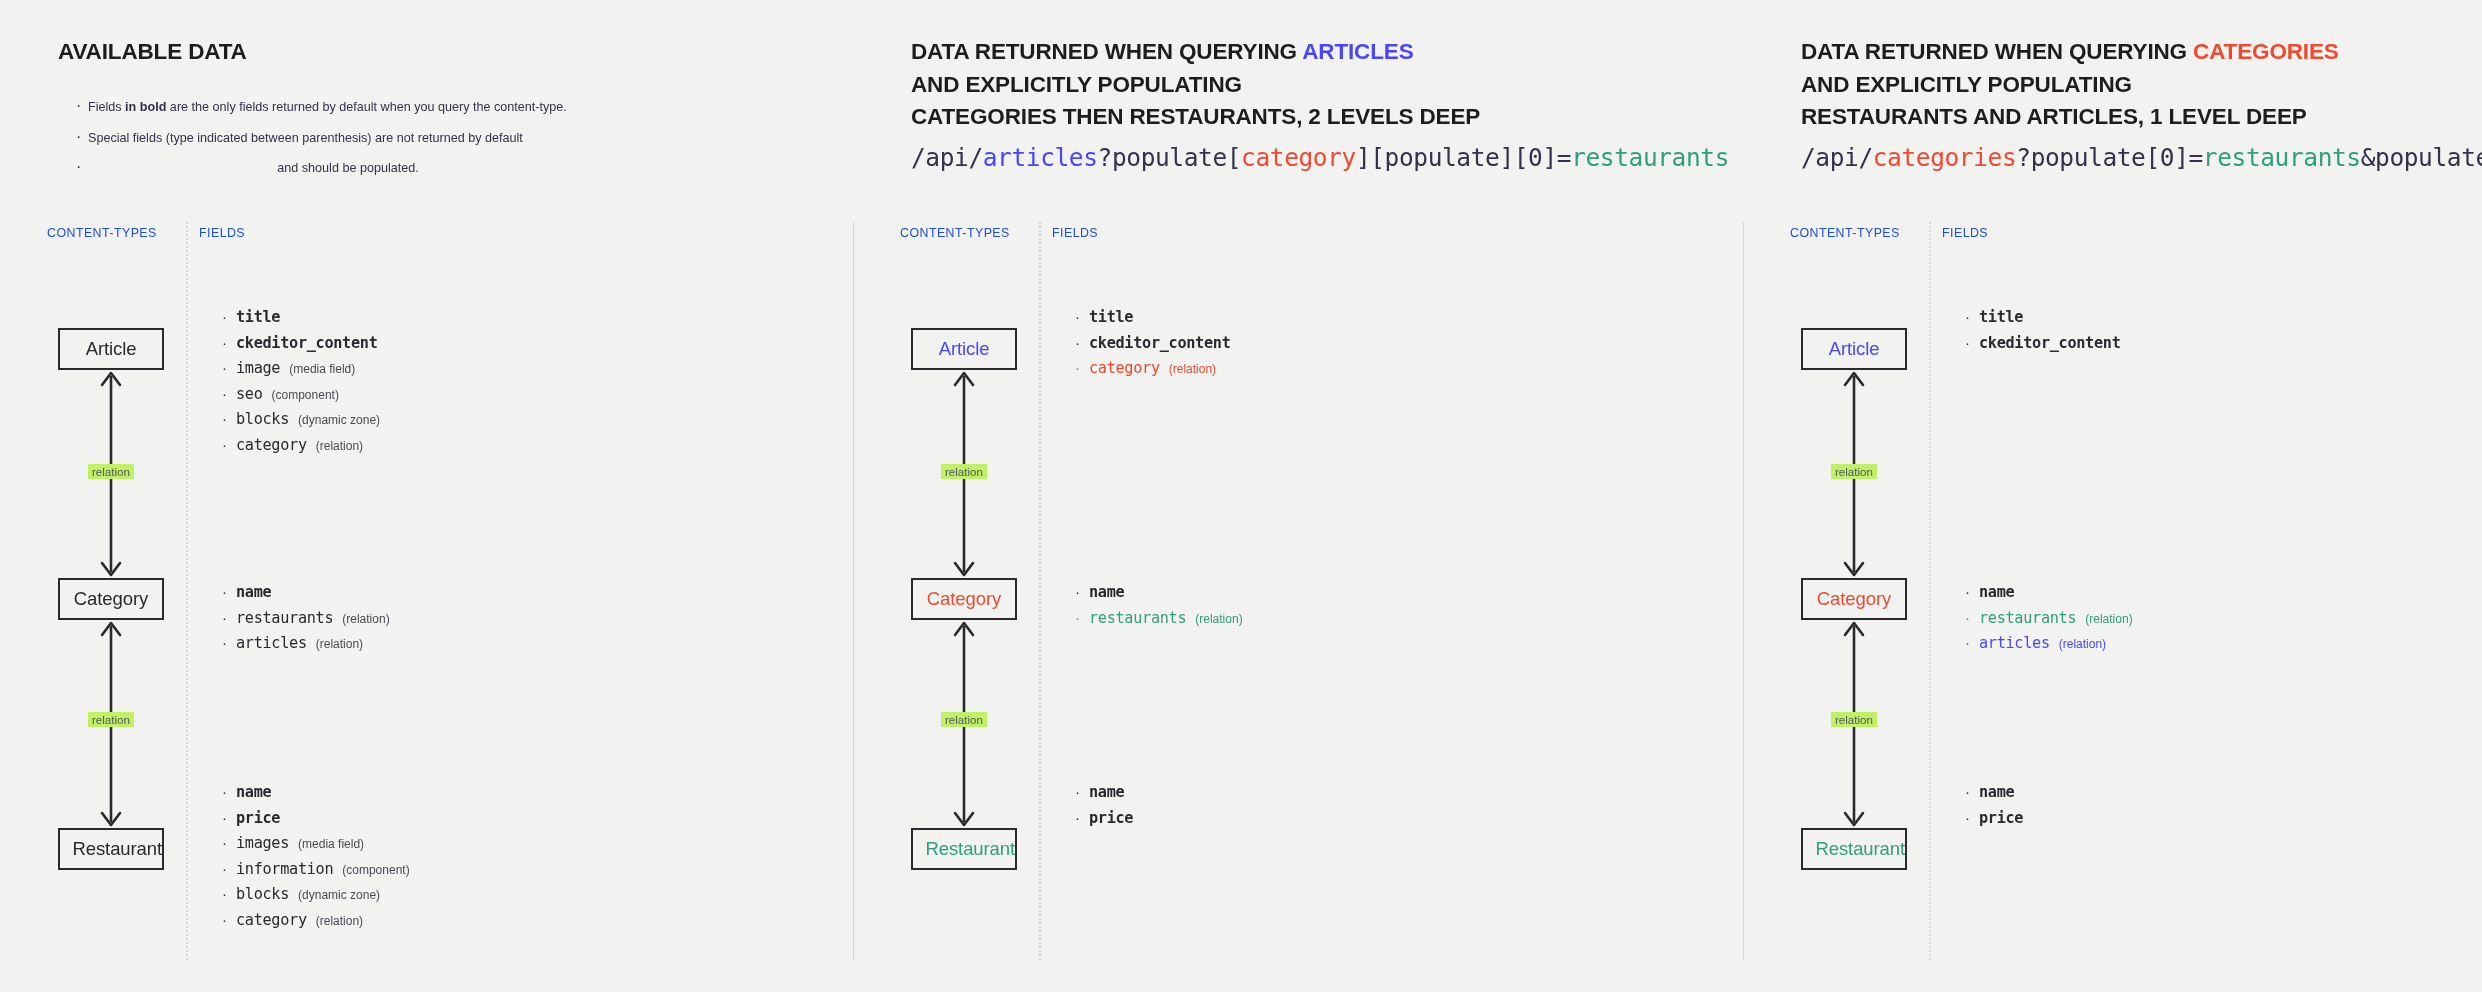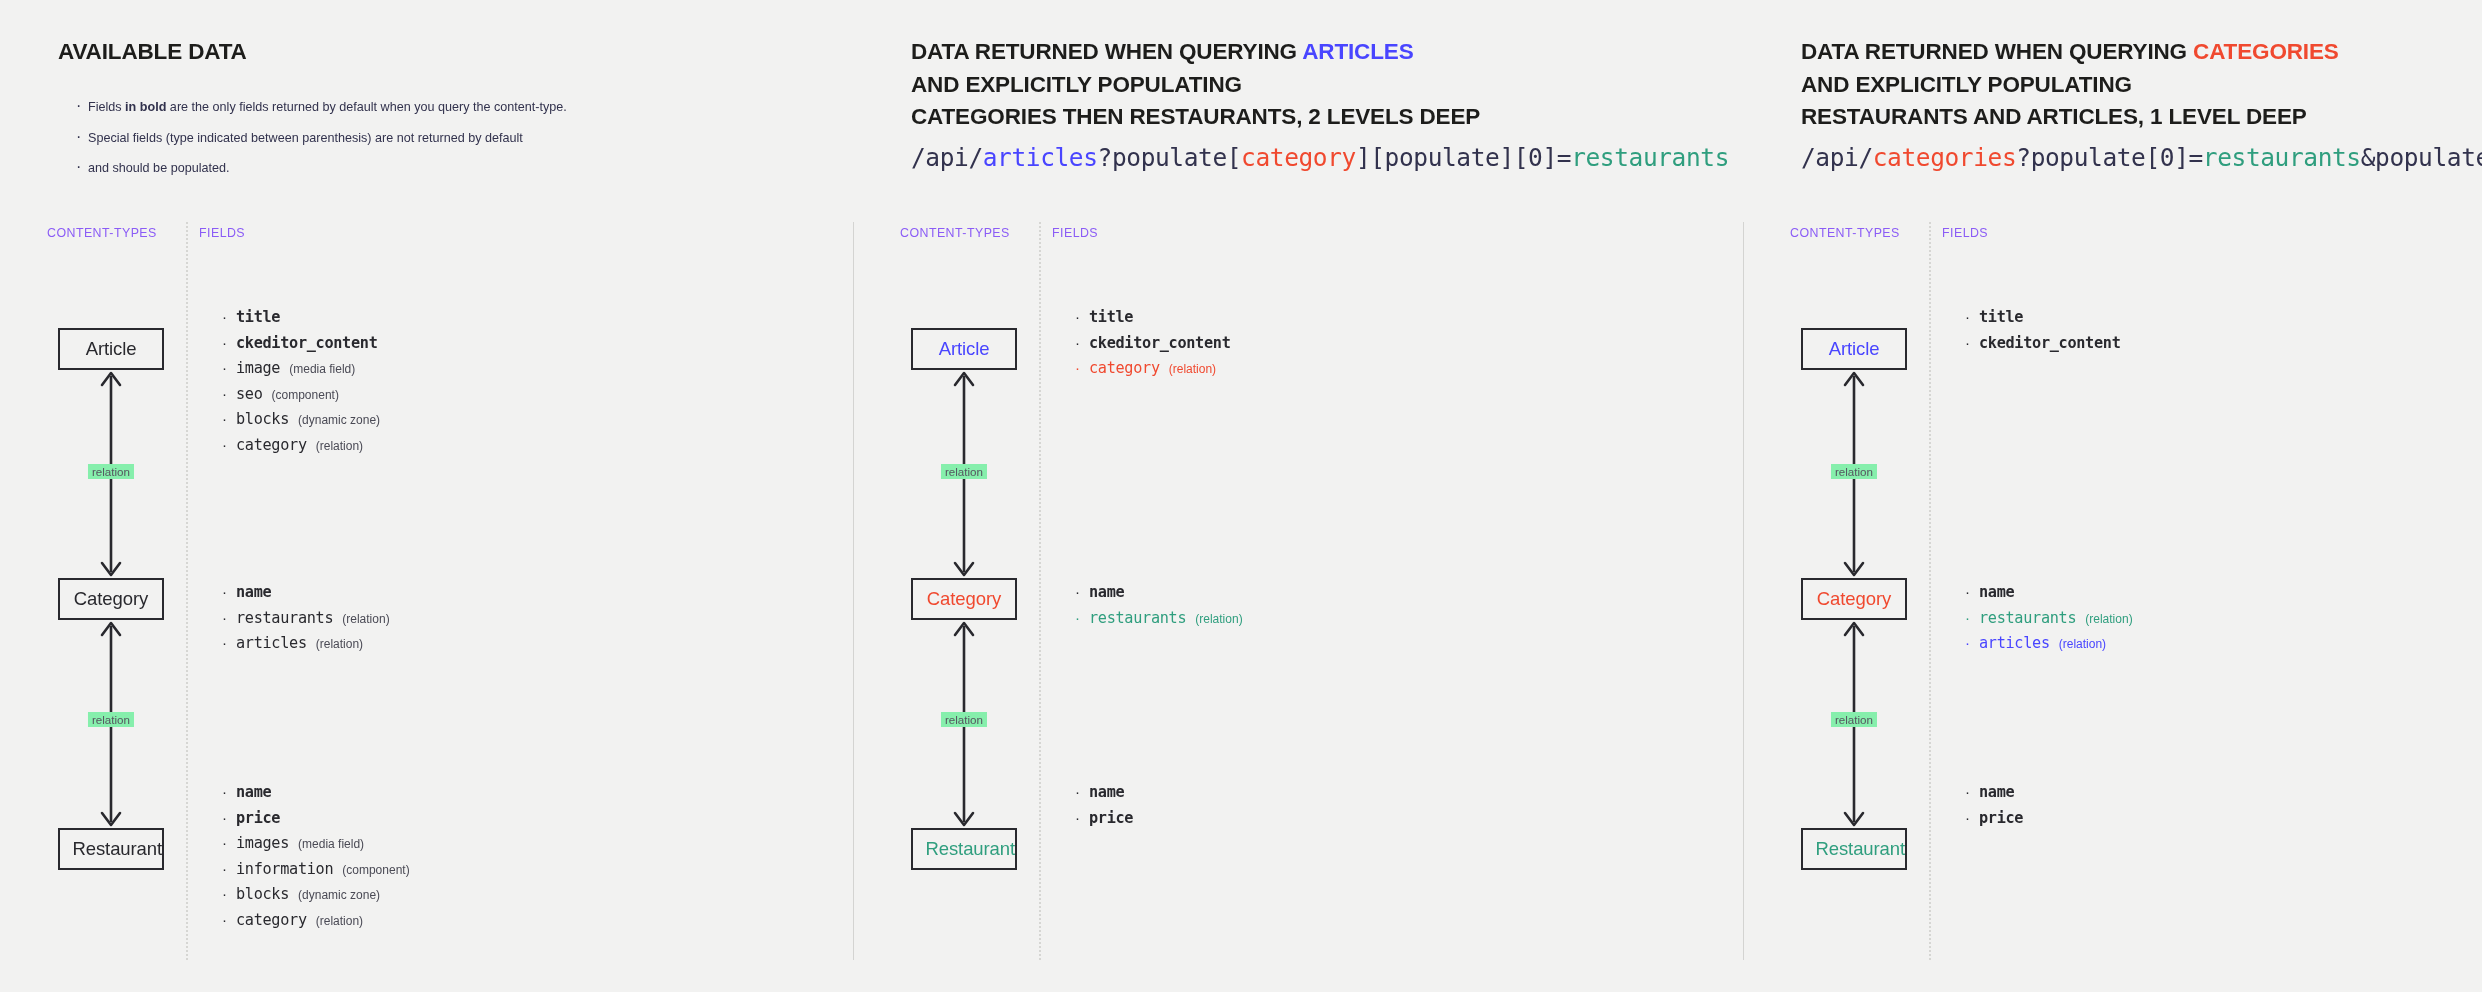--- a/index.html
+++ b/index.html
@@ -100,21 +100,21 @@
   .endpoint .c-blue  { color: #4945ff; }
   .endpoint .c-red   { color: #f0492f; }
   .endpoint .c-green { color: #2f9e7e; }
 
   
   .caption {
     position: absolute;
     top: 226px;
     font-size: 12.4px;
     letter-spacing: 0.45px;
-    color: #8b5cf6;
+    color: #1d4ed8;
     white-space: nowrap;
   }
   .caption.ct { left: 47px; }
   .caption.fl { left: 199px; }
 
   
   .dotted-sep {
     position: absolute;
     left: 186px;
     top: 222px;
@@ -153,21 +153,21 @@
     width: 106px;
   }
   .connector.c-top { top: 370px; height: 208px; }
   .connector.c-bot { top: 620px; height: 208px; }
   .connector svg { display: block; }
 
   .rel-label {
     position: absolute;
     font-size: 11.6px;
     color: #55555f;
-    background: #86efac;
+    background: #bef264;
     padding: 1px 4px;
     white-space: nowrap;
     transform: translateX(-50%);
   }
   .rel-label.r-top { left: 111px; top: 464px; }
   .rel-label.r-bot { left: 111px; top: 712px; }
 
   
   .fields {
     position: absolute;
@@ -218,21 +218,21 @@
 
 <div class="board">
     <div class="panel p1">
       <div class="head">
         <div class="head-title"><span>AVAILABLE DATA</span></div>
       </div>
       <div class="bullets">
         <ul>
           <li><span>Fields </span><strong>in bold</strong><span> are the only fields returned by default when you query the content-type.</span></li>
           <li><span>Special fields (type indicated between parenthesis) are not returned by default</span></li>
-          <li class="cont" style="list-style: none; --cont: 1; text-indent: 0px;"><span>and should be populated.</span></li>
+          <li class="cont" style="list-style: none; --cont: 1; text-indent: 0px; text-align: center;"><span>and should be populated.</span></li>
         </ul>
       </div>
       <div class="caption ct">CONTENT-TYPES</div>
       <div class="caption fl">FIELDS</div>
       <div class="dotted-sep"></div>
       <div class="node n-article">
         <span>Article</span>
       </div>
       <div class="node n-category">
         <span>Category</span>

